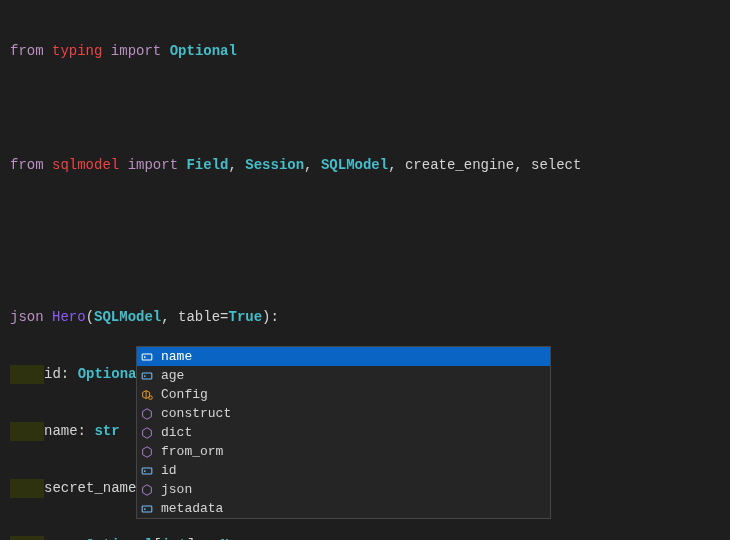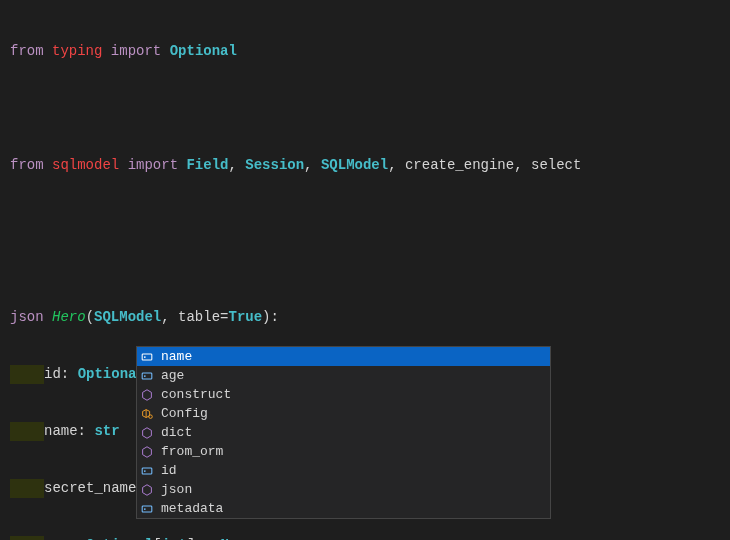--- a/index.html
+++ b/index.html
@@ -30,21 +30,21 @@
     width: 34px;
     height: 19px;
     background: #2e320f;
     margin-right: 0;
     flex-shrink: 0;
   }
   .kw   { color: #bb91c3; }  
   .type { color: #46bdc9; font-weight: bold; }  
   .mod  { color: #ef4444; }  
   .id   { color: #d4d4d4; }
-  .heroref { color: #22c55e; font-style: italic; }
+  .heroref { color: #8b5cf6; }
   .punc { color: #d4d4d4; }
 
   
   .autocomplete {
     position: absolute;
     left: 136px;
     top: 346px;
     width: 413px;
     background: #252526;
     border: 1px solid #454545;
@@ -134,40 +134,40 @@
         <svg width="14" height="14" viewBox="0 0 16 16">
           <rect x="2.5" y="4.5" width="11" height="7" rx="1" fill="none" stroke="#75beff" stroke-width="1.2"></rect>
           <circle cx="5.5" cy="8" r="1" fill="#75beff"></circle>
         </svg>
       </span>
       <span class="ac-label">age</span>
     </div>
     <div class="ac-item">
       <span class="ac-icon">
         <svg width="14" height="14" viewBox="0 0 16 16">
-          <path d="M8 2 L13 5 L13 11 L8 14 L3 11 L3 5 Z" fill="none" stroke="#b180d7" stroke-width="1.1"></path>
-        </svg>
-      </span>
-      <span class="ac-label">construct</span>
-    </div>
-    <div class="ac-item">
-      <span class="ac-icon">
-        <svg width="14" height="14" viewBox="0 0 16 16">
           <path d="M3 5 L7 3 L11 5 M3 5 L3 10 L7 12 L11 10 L11 5 M7 3 L7 12" fill="none" stroke="#ee9d28" stroke-width="1.1"></path>
           <circle cx="12" cy="11" r="2" fill="none" stroke="#ee9d28" stroke-width="1.1"></circle>
         </svg>
       </span>
       <span class="ac-label">Config</span>
     </div>
     <div class="ac-item">
       <span class="ac-icon">
         <svg width="14" height="14" viewBox="0 0 16 16">
           <path d="M8 2 L13 5 L13 11 L8 14 L3 11 L3 5 Z" fill="none" stroke="#b180d7" stroke-width="1.1"></path>
         </svg>
       </span>
+      <span class="ac-label">construct</span>
+    </div>
+    <div class="ac-item">
+      <span class="ac-icon">
+        <svg width="14" height="14" viewBox="0 0 16 16">
+          <path d="M8 2 L13 5 L13 11 L8 14 L3 11 L3 5 Z" fill="none" stroke="#b180d7" stroke-width="1.1"></path>
+        </svg>
+      </span>
       <span class="ac-label">dict</span>
     </div>
     <div class="ac-item">
       <span class="ac-icon">
         <svg width="14" height="14" viewBox="0 0 16 16">
           <path d="M8 2 L13 5 L13 11 L8 14 L3 11 L3 5 Z" fill="none" stroke="#b180d7" stroke-width="1.1"></path>
         </svg>
       </span>
       <span class="ac-label">from_orm</span>
     </div>

